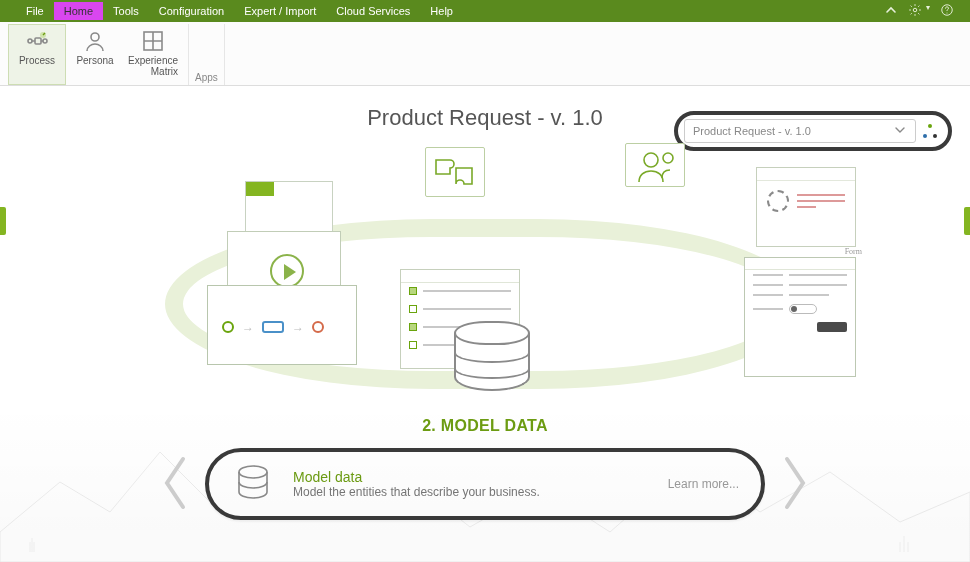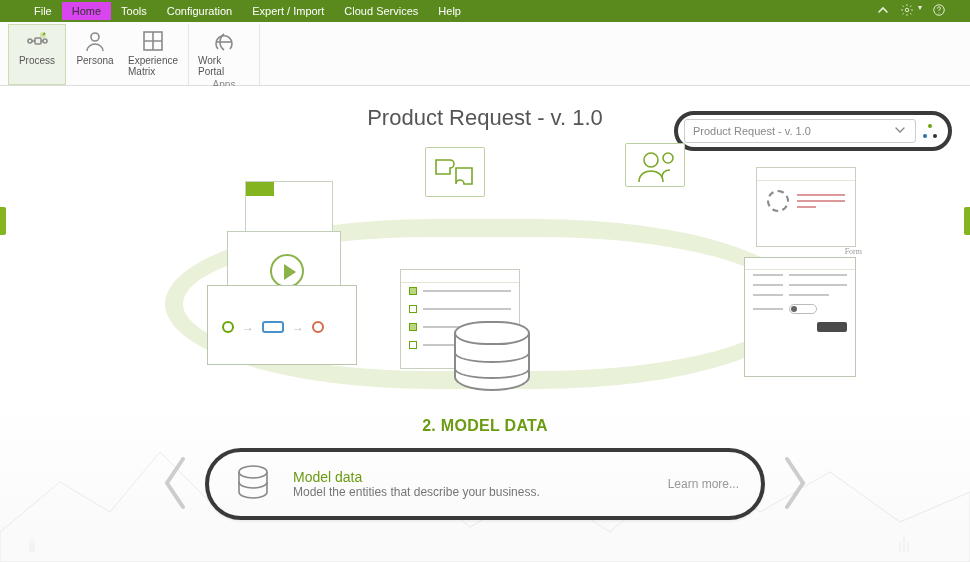--- a/index.html
+++ b/index.html
@@ -1,33 +1,33 @@
 <!DOCTYPE html>
 <html><head>
 <meta charset="utf-8">
 <style>
   * { box-sizing: border-box; margin: 0; padding: 0; }
   body { font-family: "Segoe UI", Arial, sans-serif; font-size: 12px; background: #fff; color: #444; width: 970px; height: 562px; overflow: hidden; position: relative; }
 
   
-  .menubar { background: #5a8a1e; color: #fff; display: flex; align-items: center; height: 22px; padding: 0 24px; font-size: 11px; }
+  .menubar { background: #5a8a1e; color: #fff; display: flex; align-items: center; height: 22px; padding: 0 16px; font-size: 11px; }
   .menubar .menu-item { padding: 3px 10px; cursor: pointer; }
   .menubar .menu-item.active { background: #d946ef; color: #333; }
   .menubar .spacer { flex: 1; }
   .menubar .tb-icon { margin-left: 10px; color: #e8f0dc; font-size: 13px; }
 
   
   .ribbon { background: #fcfcfc; border-bottom: 1px solid #ddd; display: flex; padding: 2px 2px 0 2px; height: 64px; }
   .group { display: flex; flex-direction: column; align-items: stretch; border-right: 1px solid #e6e6e6; padding: 0 6px; }
   .group-items { display: flex; flex: 1; }
   .group-label { text-align: center; font-size: 10px; color: #888; padding: 1px 0 2px; }
   .rbtn { display: flex; flex-direction: column; align-items: center; justify-content: flex-start; width: 58px; padding: 4px 2px 0; font-size: 10px; color: #555; cursor: pointer; border: 1px solid transparent; }
   .rbtn.active { background: #eef3e7; border: 1px solid #cdddb3; }
   .rbtn .ico { width: 24px; height: 24px; margin-bottom: 2px; }
-  .rbtn .lbl { text-align: left; line-height: 11px; }
+  .rbtn .lbl { text-align: right; line-height: 11px; }
 
   
   .canvas { position: relative; height: calc(562px - 22px - 64px); background: #fff; overflow: hidden; border-top: 1px solid transparent; }
   .canvas::after { 
     content:""; position:absolute; left:0; right:0; bottom:0; height:160px;
     background:
       linear-gradient(transparent, rgba(0,0,0,0.02) 80%);
   }
   .mountains { position:absolute; left:0; right:0; bottom:0; height:160px; opacity:0.15; }
   .mountains svg { width:100%; height:100%; }
@@ -189,30 +189,20 @@
             </svg>
         </span>
         <span class="lbl" style="white-space:pre-line">Experience
 Matrix</span>
       </div>
     </div>
   </div>
 
   <div class="group">
     <div class="group-items">
-      <div class="rbtn">
-        <span class="ico">
-          <svg viewBox="0 0 24 24" width="24" height="24">
-              <path d="M6 20a8 8 0 1 1 12 0" class="s-grey"></path>
-              <path d="M4 13h16" class="s-grey"></path>
-              <path d="M12 5a10 10 0 0 0 0 16" class="s-grey"></path>
-            </svg>
-        </span>
-        <span class="lbl">Work Portal</span>
-      </div>
     </div>
     <div class="group-label">Apps</div>
   </div>
 
 </div>
 
 <div class="canvas">
   <div class="edge-tab left"></div>
   <div class="edge-tab right"></div>
 

